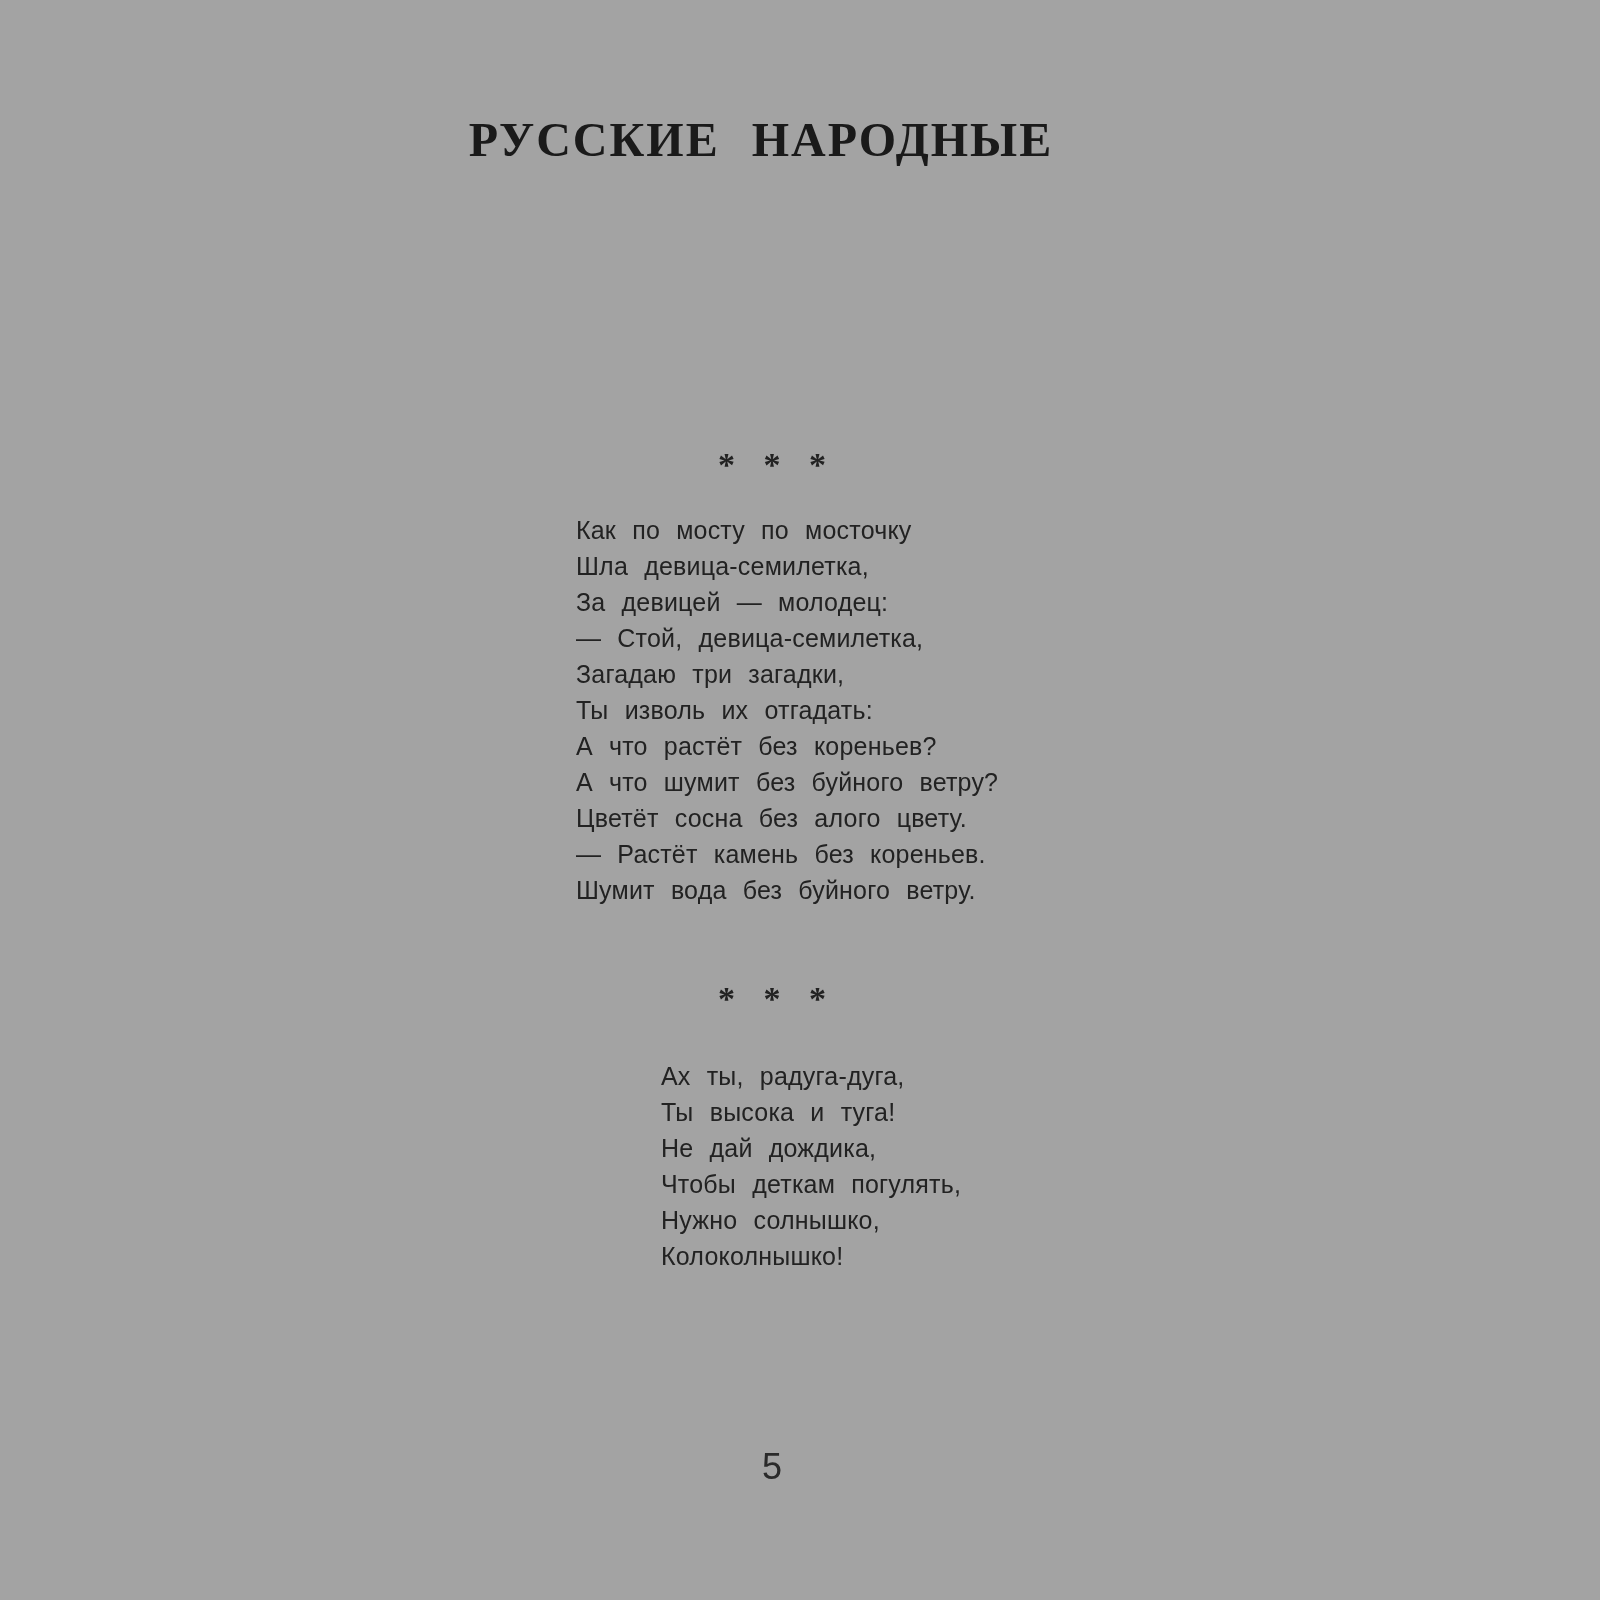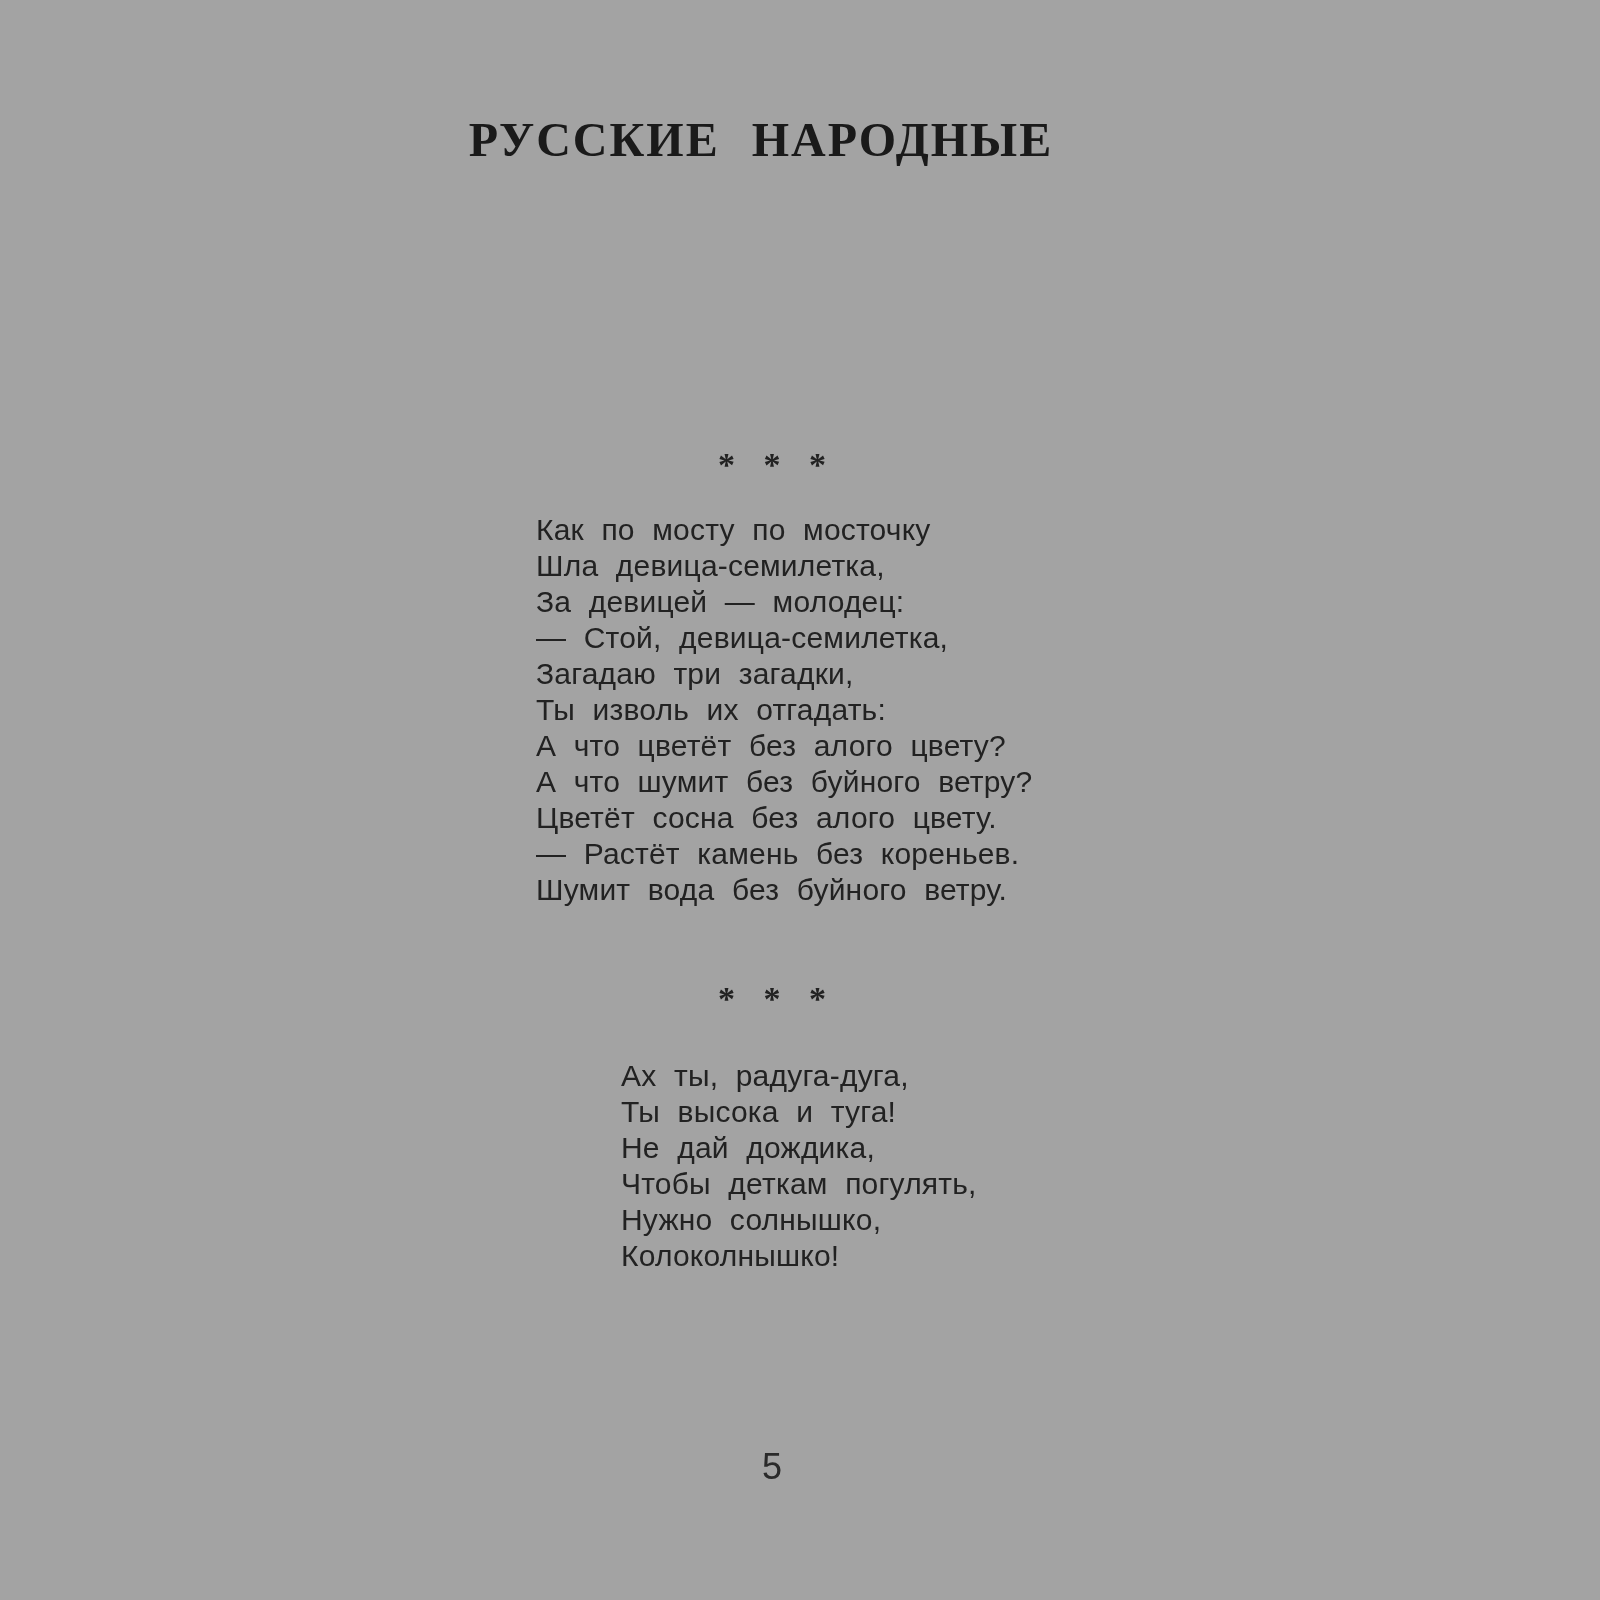--- a/index.html
+++ b/index.html
@@ -42,25 +42,26 @@
     font-weight: 700;
     font-size: 34px;
     line-height: 34px;
     word-spacing: 20px;
     color: #222222;
   }
   .separator-1 { top: 448px; }
   .separator-2 { top: 982px; }
   .poem {
     position: absolute;
-    font-size: 30px;
+    font-size: 25px;
     line-height: 36px;
     word-spacing: 9px;
     letter-spacing: 0.2px;
     color: #222222;
+    margin-left: 40px;
   }
   .poem-1 { left: 536px; top: 512px; }
   .poem-2 { left: 621px; top: 1058px; }
   .poem-line { white-space: nowrap; }
   .page-number {
     position: absolute;
     top: 1446px;
     left: 0;
     width: 1544px;
     text-align: center;
@@ -80,21 +81,21 @@
 
   <div class="separator separator-1">* * *</div>
 
   <div class="poem poem-1">
     <div class="poem-line">Как по мосту по мосточку</div>
     <div class="poem-line">Шла девица-семилетка,</div>
     <div class="poem-line">За девицей — молодец:</div>
     <div class="poem-line">— Стой, девица-семилетка,</div>
     <div class="poem-line">Загадаю три загадки,</div>
     <div class="poem-line">Ты изволь их отгадать:</div>
-    <div class="poem-line">А что цветёт без алого цвету?</div>
+    <div class="poem-line">А что растёт без кореньев?</div>
     <div class="poem-line">А что шумит без буйного ветру?</div>
     <div class="poem-line">Цветёт сосна без алого цвету.</div>
     <div class="poem-line">— Растёт камень без кореньев.</div>
     <div class="poem-line">Шумит вода без буйного ветру.</div>
   </div>
 
   <div class="separator separator-2">* * *</div>
 
   <div class="poem poem-2">
     <div class="poem-line">Ах ты, радуга-дуга,</div>

